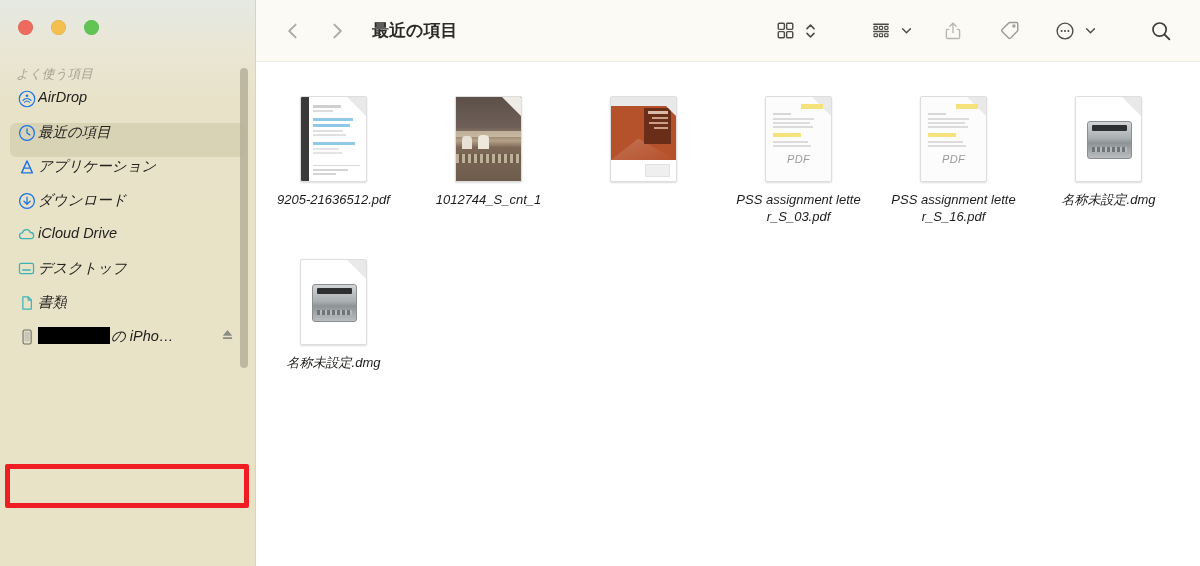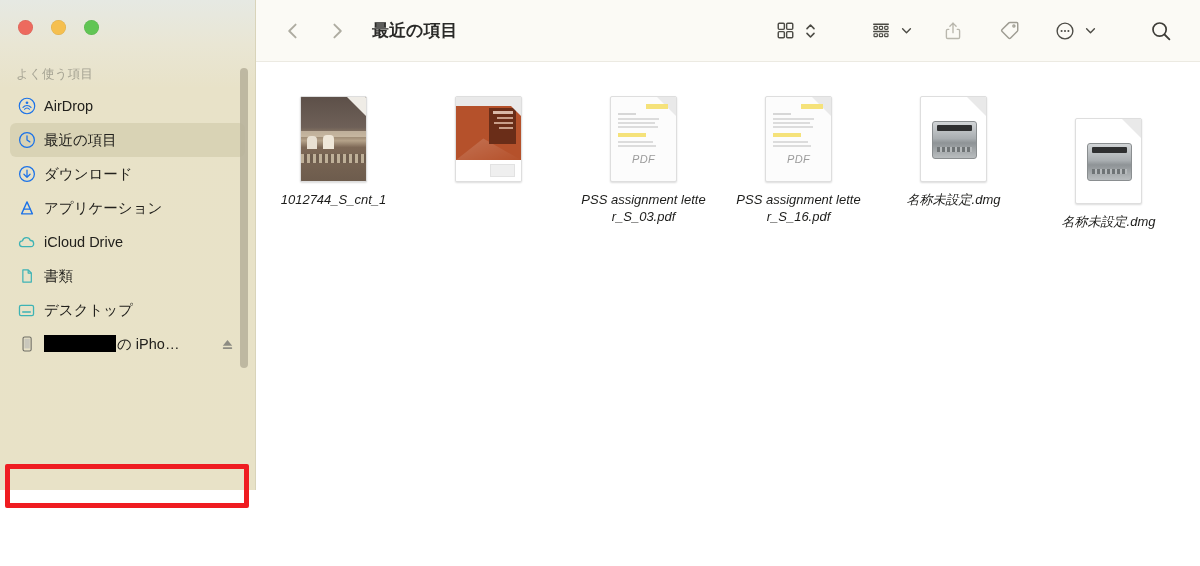--- a/index.html
+++ b/index.html
@@ -12,24 +12,25 @@
   #window {
     position: relative;
     width: 1200px; height: 566px;
     display: flex;
     background: #ffffff;
   }
 
   
   #sidebar {
     position: relative;
-    width: 256px; height: 490px;
+    width: 256px; height: 566px;
     flex: 0 0 256px;
     background: linear-gradient(180deg, #e6e9e3 0%, #e9e6d4 9%, #e8e2c8 18%, #e8e2c7 100%);
     border-right: 1px solid #d9d4ba;
+    font-style: italic;
   }
   #traffic-lights {
     position: absolute; top: 20px; left: 18px;
     display: flex; gap: 18px;
   }
   .tl { width: 15px; height: 15px; border-radius: 50%; display:block; }
   .tl-close { background: #ed6a5e; box-shadow: inset 0 0 0 .5px rgba(0,0,0,.10); }
   .tl-min   { background: #f5bf4f; box-shadow: inset 0 0 0 .5px rgba(0,0,0,.10); }
   .tl-max   { background: #61c554; box-shadow: inset 0 0 0 .5px rgba(0,0,0,.10); }
 
@@ -38,26 +39,26 @@
     padding-bottom: 8px;
   }
   .sb-section-header {
     font-size: 12.5px;
     color: #a4a292;
     padding: 10px 0 6px 16px;
     letter-spacing: .2px;
     font-weight: 400;
   }
   .sb-item {
-    display: flex; align-items: center;
+    display: flex; align-items: flex-start;
     height: 34px;
     margin: 0 10px;
     padding-left: 7px;
     border-radius: 6px;
-    gap: 8px;
+    gap: 2px;
     cursor: default;
     position: relative;
   }
   .sb-item.selected { background: #d9d3b5; }
   .sb-icon {
     width: 19px; height: 19px;
     display: flex; align-items: center; justify-content: center;
     flex: 0 0 19px;
   }
   .sb-label {
@@ -217,65 +218,65 @@
             <circle cx="10" cy="10" r="8.2" fill="none" stroke="#1B72E8" stroke-width="1.4"></circle>
             <path d="M10 5.4V10l3.2 2.1" fill="none" stroke="#1B72E8" stroke-width="1.4" stroke-linecap="round" stroke-linejoin="round"></path>
           </svg>
         </span>
         <span class="sb-label">最近の項目</span>
       </div>
 
       <div class="sb-item">
         <span class="sb-icon">
           <svg width="18" height="18" viewBox="0 0 20 20">
+            <path d="M10 3.2 16 16.5H4z" fill="none" stroke="#1B72E8" stroke-width="1.5" stroke-linejoin="round"></path>
+            <path d="M6.4 11.3h7.2" stroke="#1B72E8" stroke-width="1.5" stroke-linecap="round"></path>
+          </svg>
+        </span>
+        <span class="sb-label">アプリケーション</span>
+      </div>
+
+      <div class="sb-item">
+        <span class="sb-icon">
+          <svg width="18" height="18" viewBox="0 0 20 20">
             <circle cx="10" cy="10" r="8.2" fill="none" stroke="#1B72E8" stroke-width="1.4"></circle>
             <path d="M10 5.6v8M6.6 10.3 10 13.7l3.4-3.4" fill="none" stroke="#1B72E8" stroke-width="1.4" stroke-linecap="round" stroke-linejoin="round"></path>
           </svg>
         </span>
         <span class="sb-label">ダウンロード</span>
       </div>
 
-      <div class="sb-item">
-        <span class="sb-icon">
-          <svg width="18" height="18" viewBox="0 0 20 20">
-            <path d="M10 3.2 16 16.5H4z" fill="none" stroke="#1B72E8" stroke-width="1.5" stroke-linejoin="round"></path>
-            <path d="M6.4 11.3h7.2" stroke="#1B72E8" stroke-width="1.5" stroke-linecap="round"></path>
-          </svg>
-        </span>
-        <span class="sb-label">アプリケーション</span>
-      </div>
-
 
       <div class="sb-item">
         <span class="sb-icon">
           <svg width="19" height="19" viewBox="0 0 20 20">
             <path d="M5.4 14.4a3.1 3.1 0 0 1 .35-6.18A4.3 4.3 0 0 1 14 7.9a2.9 2.9 0 0 1 .5 6.5z" fill="none" stroke="#3DB3B5" stroke-width="1.35" stroke-linejoin="round"></path>
           </svg>
         </span>
         <span class="sb-label">iCloud Drive</span>
+      </div>
+
+      <div class="sb-item">
+        <span class="sb-icon">
+          <svg width="19" height="19" viewBox="0 0 20 20">
+            <rect x="2.6" y="4.6" width="14.8" height="10.8" rx="1.7" fill="none" stroke="#3DB3B5" stroke-width="1.35"></rect>
+            <path d="M6 11.6h8" stroke="#3DB3B5" stroke-width="1.5" stroke-linecap="round"></path>
+          </svg>
+        </span>
+        <span class="sb-label">デスクトップ</span>
       </div>
 
       <div class="sb-item">
         <span class="sb-icon">
           <svg width="18" height="18" viewBox="0 0 20 20">
             <path d="M5.4 3.2h6l3.4 3.5v10.1H5.4z" fill="none" stroke="#3DB3B5" stroke-width="1.35" stroke-linejoin="round"></path>
             <path d="M11.3 3.3v3.5h3.4" fill="none" stroke="#3DB3B5" stroke-width="1.35" stroke-linejoin="round"></path>
           </svg>
         </span>
         <span class="sb-label">書類</span>
-      </div>
-
-      <div class="sb-item">
-        <span class="sb-icon">
-          <svg width="19" height="19" viewBox="0 0 20 20">
-            <rect x="2.6" y="4.6" width="14.8" height="10.8" rx="1.7" fill="none" stroke="#3DB3B5" stroke-width="1.35"></rect>
-            <path d="M6 11.6h8" stroke="#3DB3B5" stroke-width="1.5" stroke-linecap="round"></path>
-          </svg>
-        </span>
-        <span class="sb-label">デスクトップ</span>
       </div>
 
 
 
       <div class="sb-item">
         <span class="sb-icon">
           <svg width="16" height="18" viewBox="0 0 16 20">
             <rect x="3.6" y="2.2" width="9" height="15.6" rx="1.8" fill="none" stroke="#6d6c64" stroke-width="1.2"></rect>
             <rect x="5.1" y="4.1" width="6" height="10.8" fill="#c9c7bc"></rect>
           </svg>
@@ -396,20 +397,44 @@
             <circle cx="10.6" cy="10.6" r="6.6" fill="none" stroke="#3d3c37" stroke-width="1.7"></circle>
             <path d="M15.5 15.5 20.4 20.4" stroke="#3d3c37" stroke-width="1.8" stroke-linecap="round"></path>
           </svg>
         </div>
 
       </div>
     </div>
 
     <div id="file-area">
 
+      <div class="file-cell">
+        <div class="file-thumb">
+          <div class="doc">
+            <div style="position:absolute;left:0;top:0;width:8px;height:100%;background:#3a3a3a"></div>
+            <div class="fold"></div>
+            <div style="position:absolute;left:12px;top:8px;right:6px;">
+              <div style="height:3px;background:#cfcfcf;width:60%;margin-bottom:2px"></div>
+              <div style="height:2px;background:#dcdcdc;width:42%;margin-bottom:6px"></div>
+              <div style="height:3px;background:#8ec9e8;width:86%;margin-bottom:3px"></div>
+              <div style="height:3px;background:#8ec9e8;width:78%;margin-bottom:3px"></div>
+              <div style="height:2px;background:#e0e0e0;width:64%;margin-bottom:2px"></div>
+              <div style="height:2px;background:#e0e0e0;width:70%;margin-bottom:6px"></div>
+              <div style="height:3px;background:#8ec9e8;width:90%;margin-bottom:3px"></div>
+              <div style="height:2px;background:#e4e4e4;width:55%;margin-bottom:2px"></div>
+              <div style="height:2px;background:#e4e4e4;width:62%"></div>
+            </div>
+            <div style="position:absolute;left:12px;bottom:6px;right:6px;border-top:1px solid #d8d8d8;padding-top:3px">
+              <div style="height:2px;background:#d4d4d4;width:74%;margin-bottom:2px"></div>
+              <div style="height:2px;background:#d4d4d4;width:48%"></div>
+            </div>
+          </div>
+        </div>
+        <div class="file-name">9205-21636512.pdf</div>
+      </div>
 
       <div class="file-cell">
         <div class="file-thumb">
           <div class="doc" style="background:#6b5d55">
             <div style="position:absolute;inset:0;background:linear-gradient(180deg,#5d5049 0%,#6e6058 36%,#8d7a66 44%,#b5a289 52%,#7d6856 60%,#6d5c4d 100%)"></div>
             <div style="position:absolute;left:0;right:0;top:40%;height:6px;background:#d8cbb4;opacity:.7"></div>
             <div style="position:absolute;left:6px;top:46%;width:10px;height:13px;background:#e8e0d2;border-radius:4px 4px 0 0"></div>
             <div style="position:absolute;left:22px;top:45%;width:11px;height:14px;background:#efe7d9;border-radius:4px 4px 0 0"></div>
             <div style="position:absolute;left:0;right:0;bottom:18px;height:9px;background:repeating-linear-gradient(90deg,#cbbda4 0 3px,#6d5c4d 3px 6px);opacity:.85"></div>
             <div class="fold" style="border-top-color:#efece6"></div>

